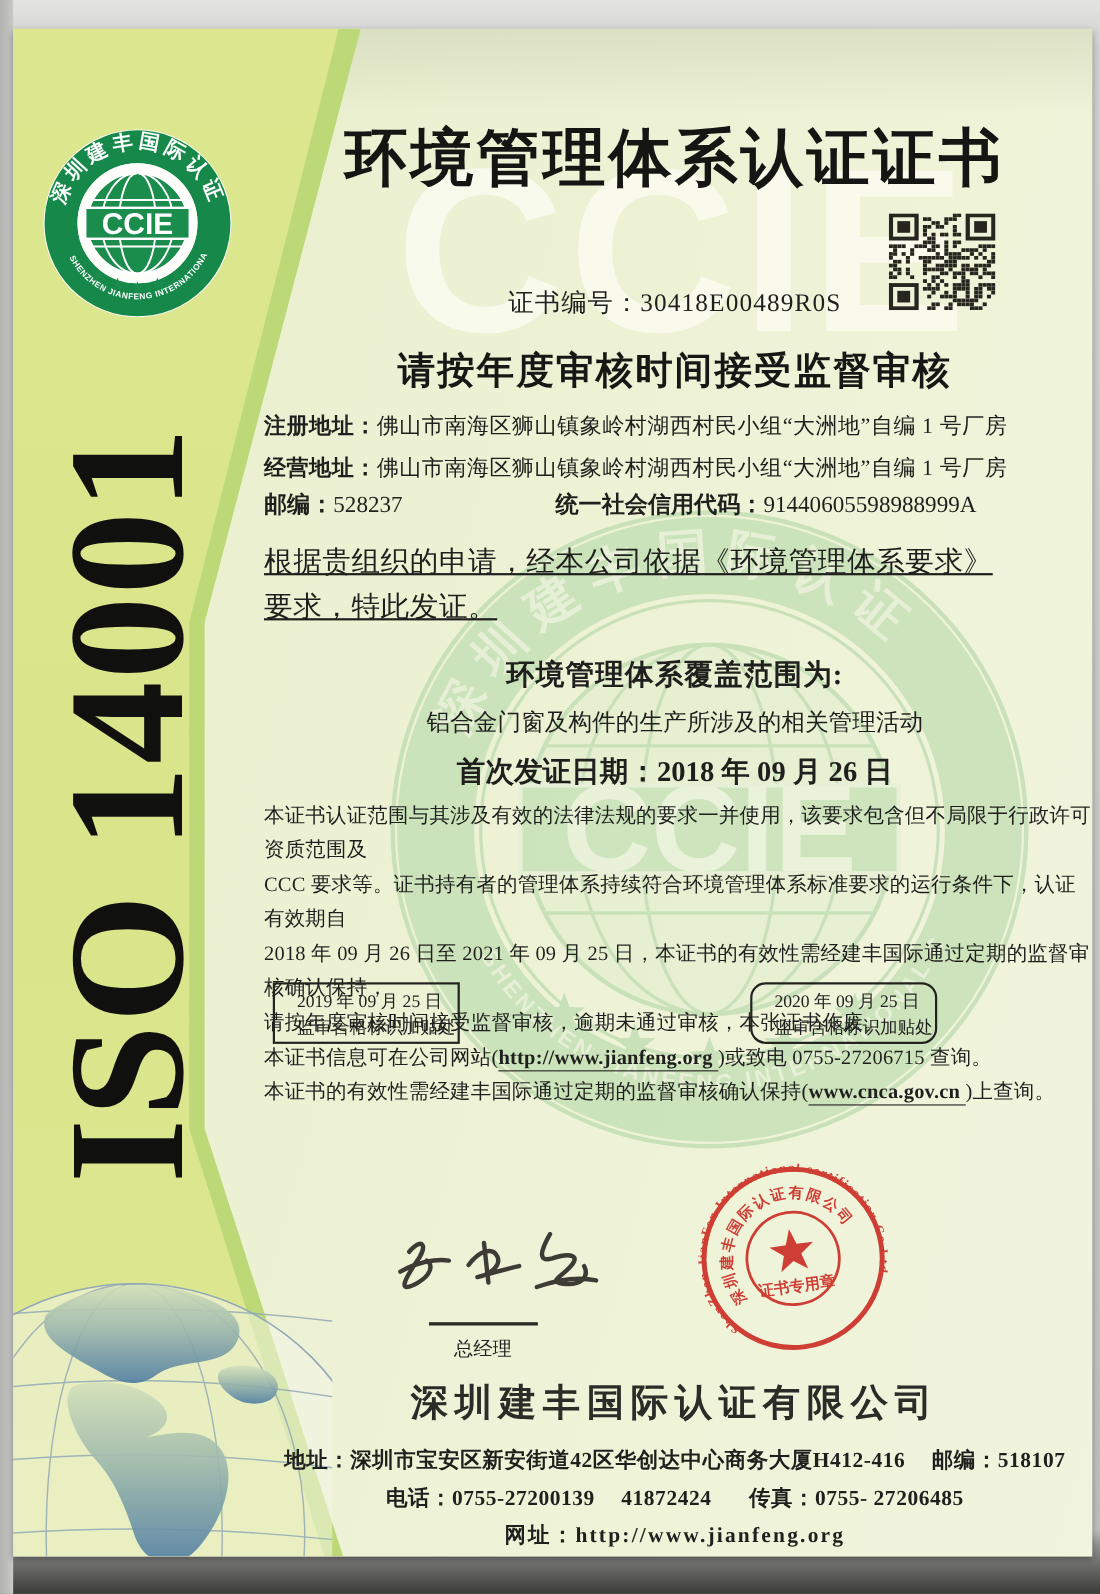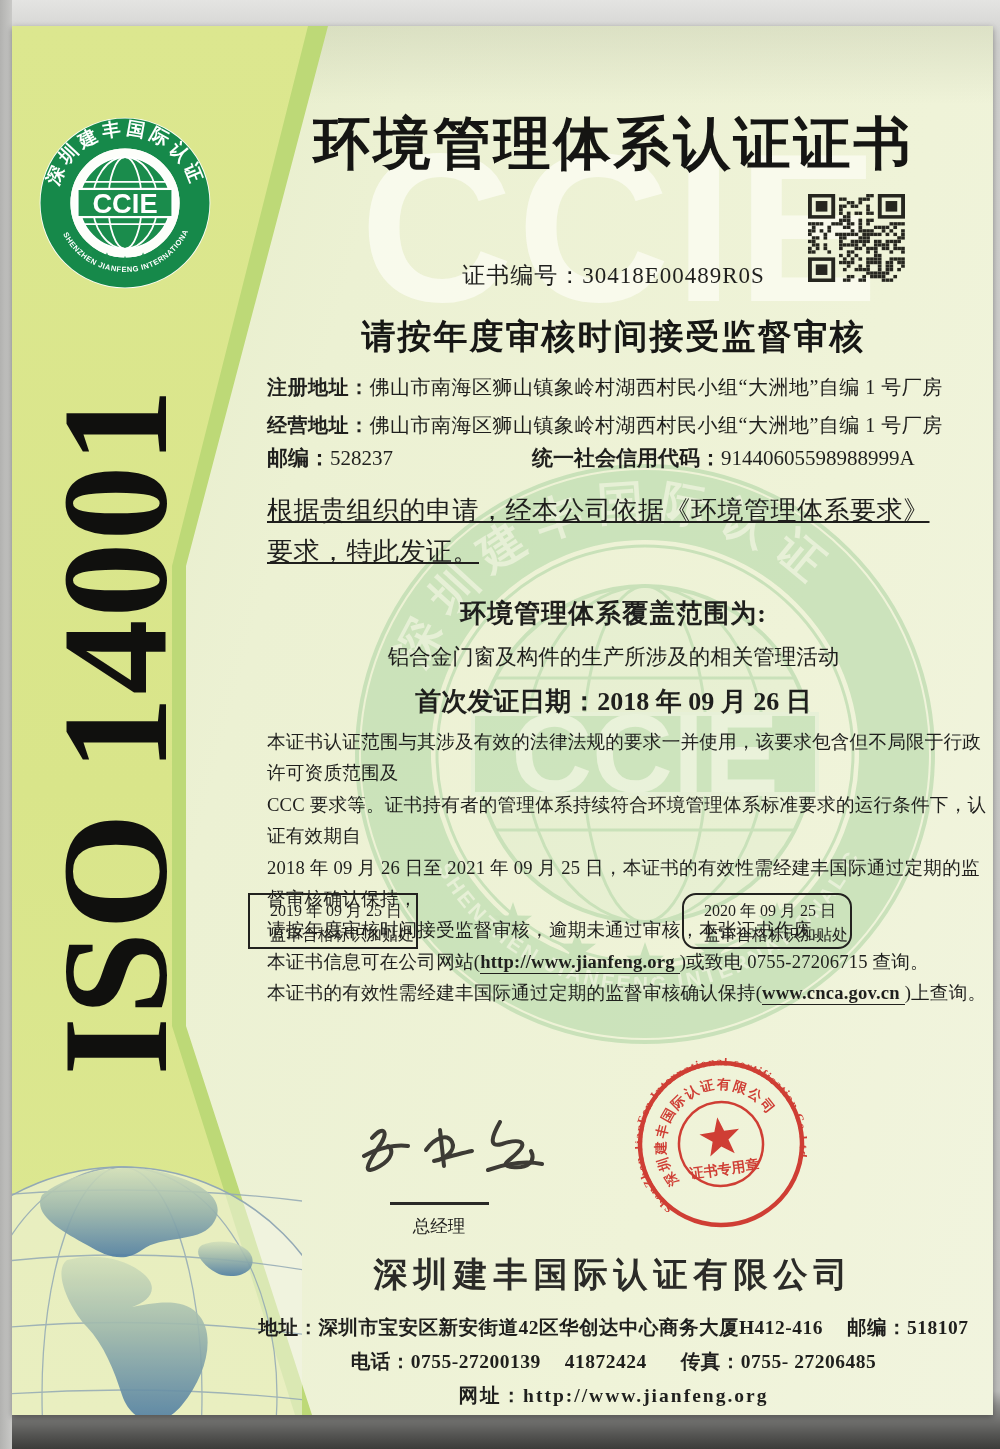--- a/index.html
+++ b/index.html
@@ -29,21 +29,21 @@
           clip-path:polygon(0 0,296px 0,160px 540px,160px 1000px,283px 1389px,0 1389px); }
   .band-globe { position:absolute; left:0; top:1049px; z-index:4; }
   .iso-text { position:absolute; left:-297px; top:612px; width:800px; height:186px; z-index:5;
           transform:rotate(-90deg); transform-origin:center; text-align:center;
           font-weight:bold; font-size:150px; letter-spacing:2px; color:#10100e; line-height:186px; }
   .logo { position:absolute; left:25px; top:89px; z-index:5; }
 
   
   .content { position:absolute; left:0; top:0; width:100%; height:100%; z-index:6; color:#1f1f1d; }
   .cblock { position:absolute; left:230px; right:8px; text-align:center; }
-  .lblock { position:absolute; left:228px; right:0; text-align:left;margin-left:27px; }
+  .lblock { position:absolute; left:228px; right:0; text-align:left; }
   .title { top:80px; font-size:57px; font-weight:bold; letter-spacing:3px; color:#151513; }
   .qr { position:absolute; left:796px; top:168px; width:97px; height:88px; z-index:7; }
   .cert-no { top:234px; font-size:23px; font-weight:normal; letter-spacing:1px; }
   .company { top:288px; font-size:34px; font-weight:bold; letter-spacing:2px; color:#171715; }
   .addr-line { font-size:20px; letter-spacing:.5px; }
   .addr-line .lbl { font-weight:bold; }
   .reg { top:348px; } .op { top:386px; }
   .postal-row { top:418px; font-size:21px; }
   .postal-row .credit { position:absolute; left:265px; top:0; }
   .postal-row .lbl { font-weight:bold; }

